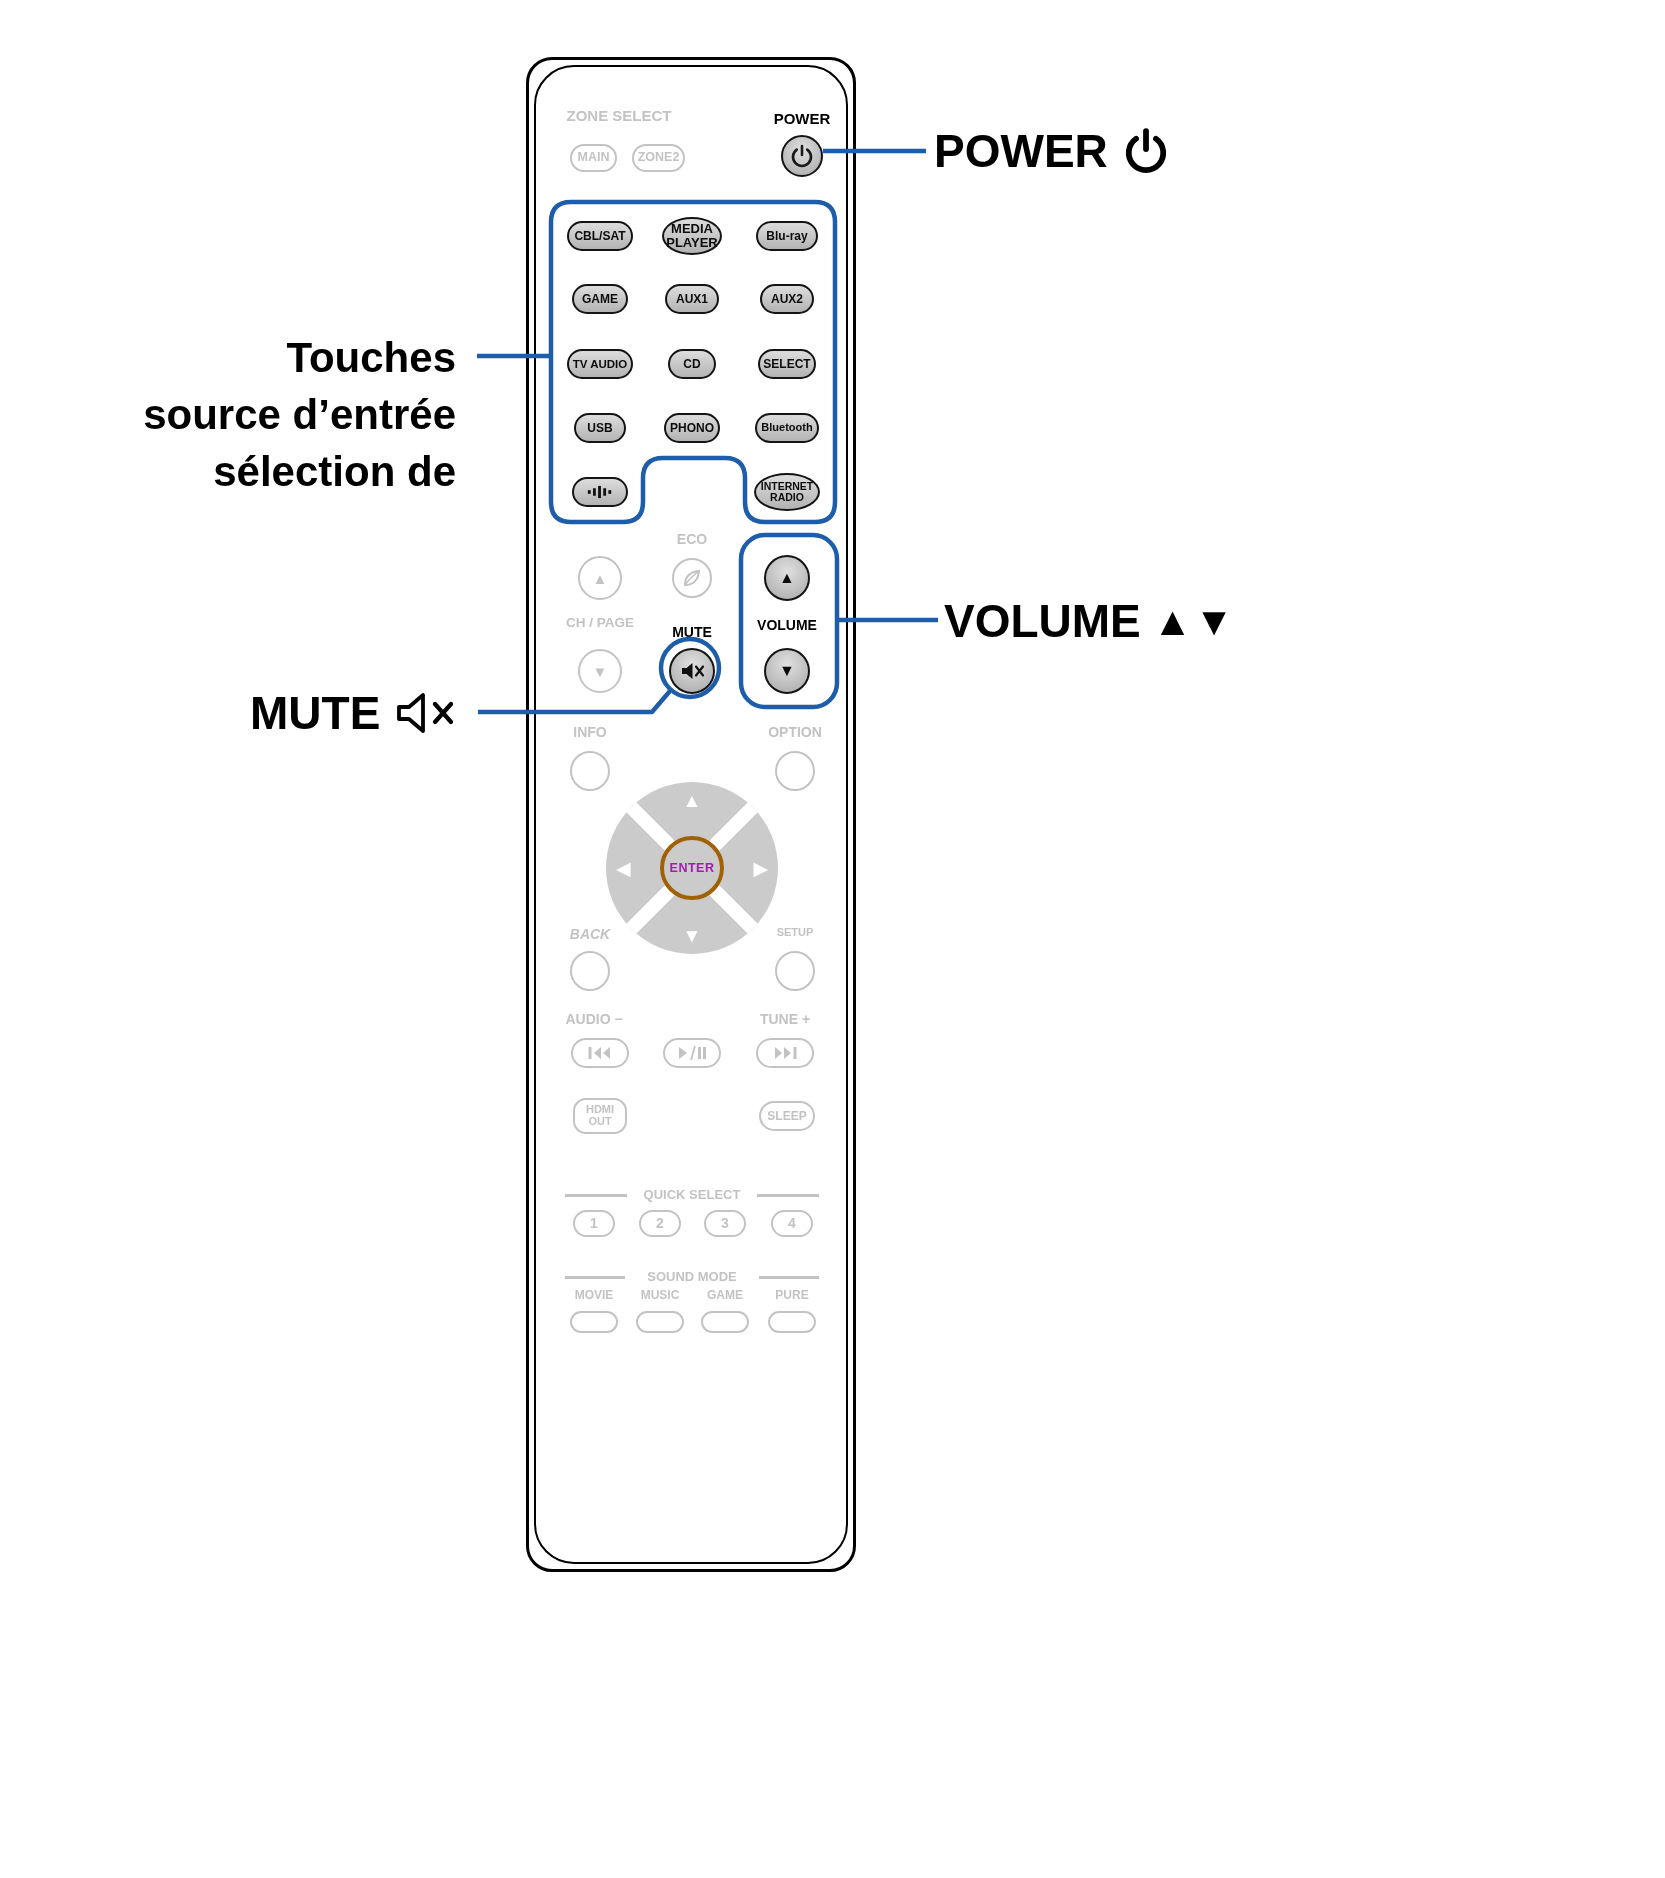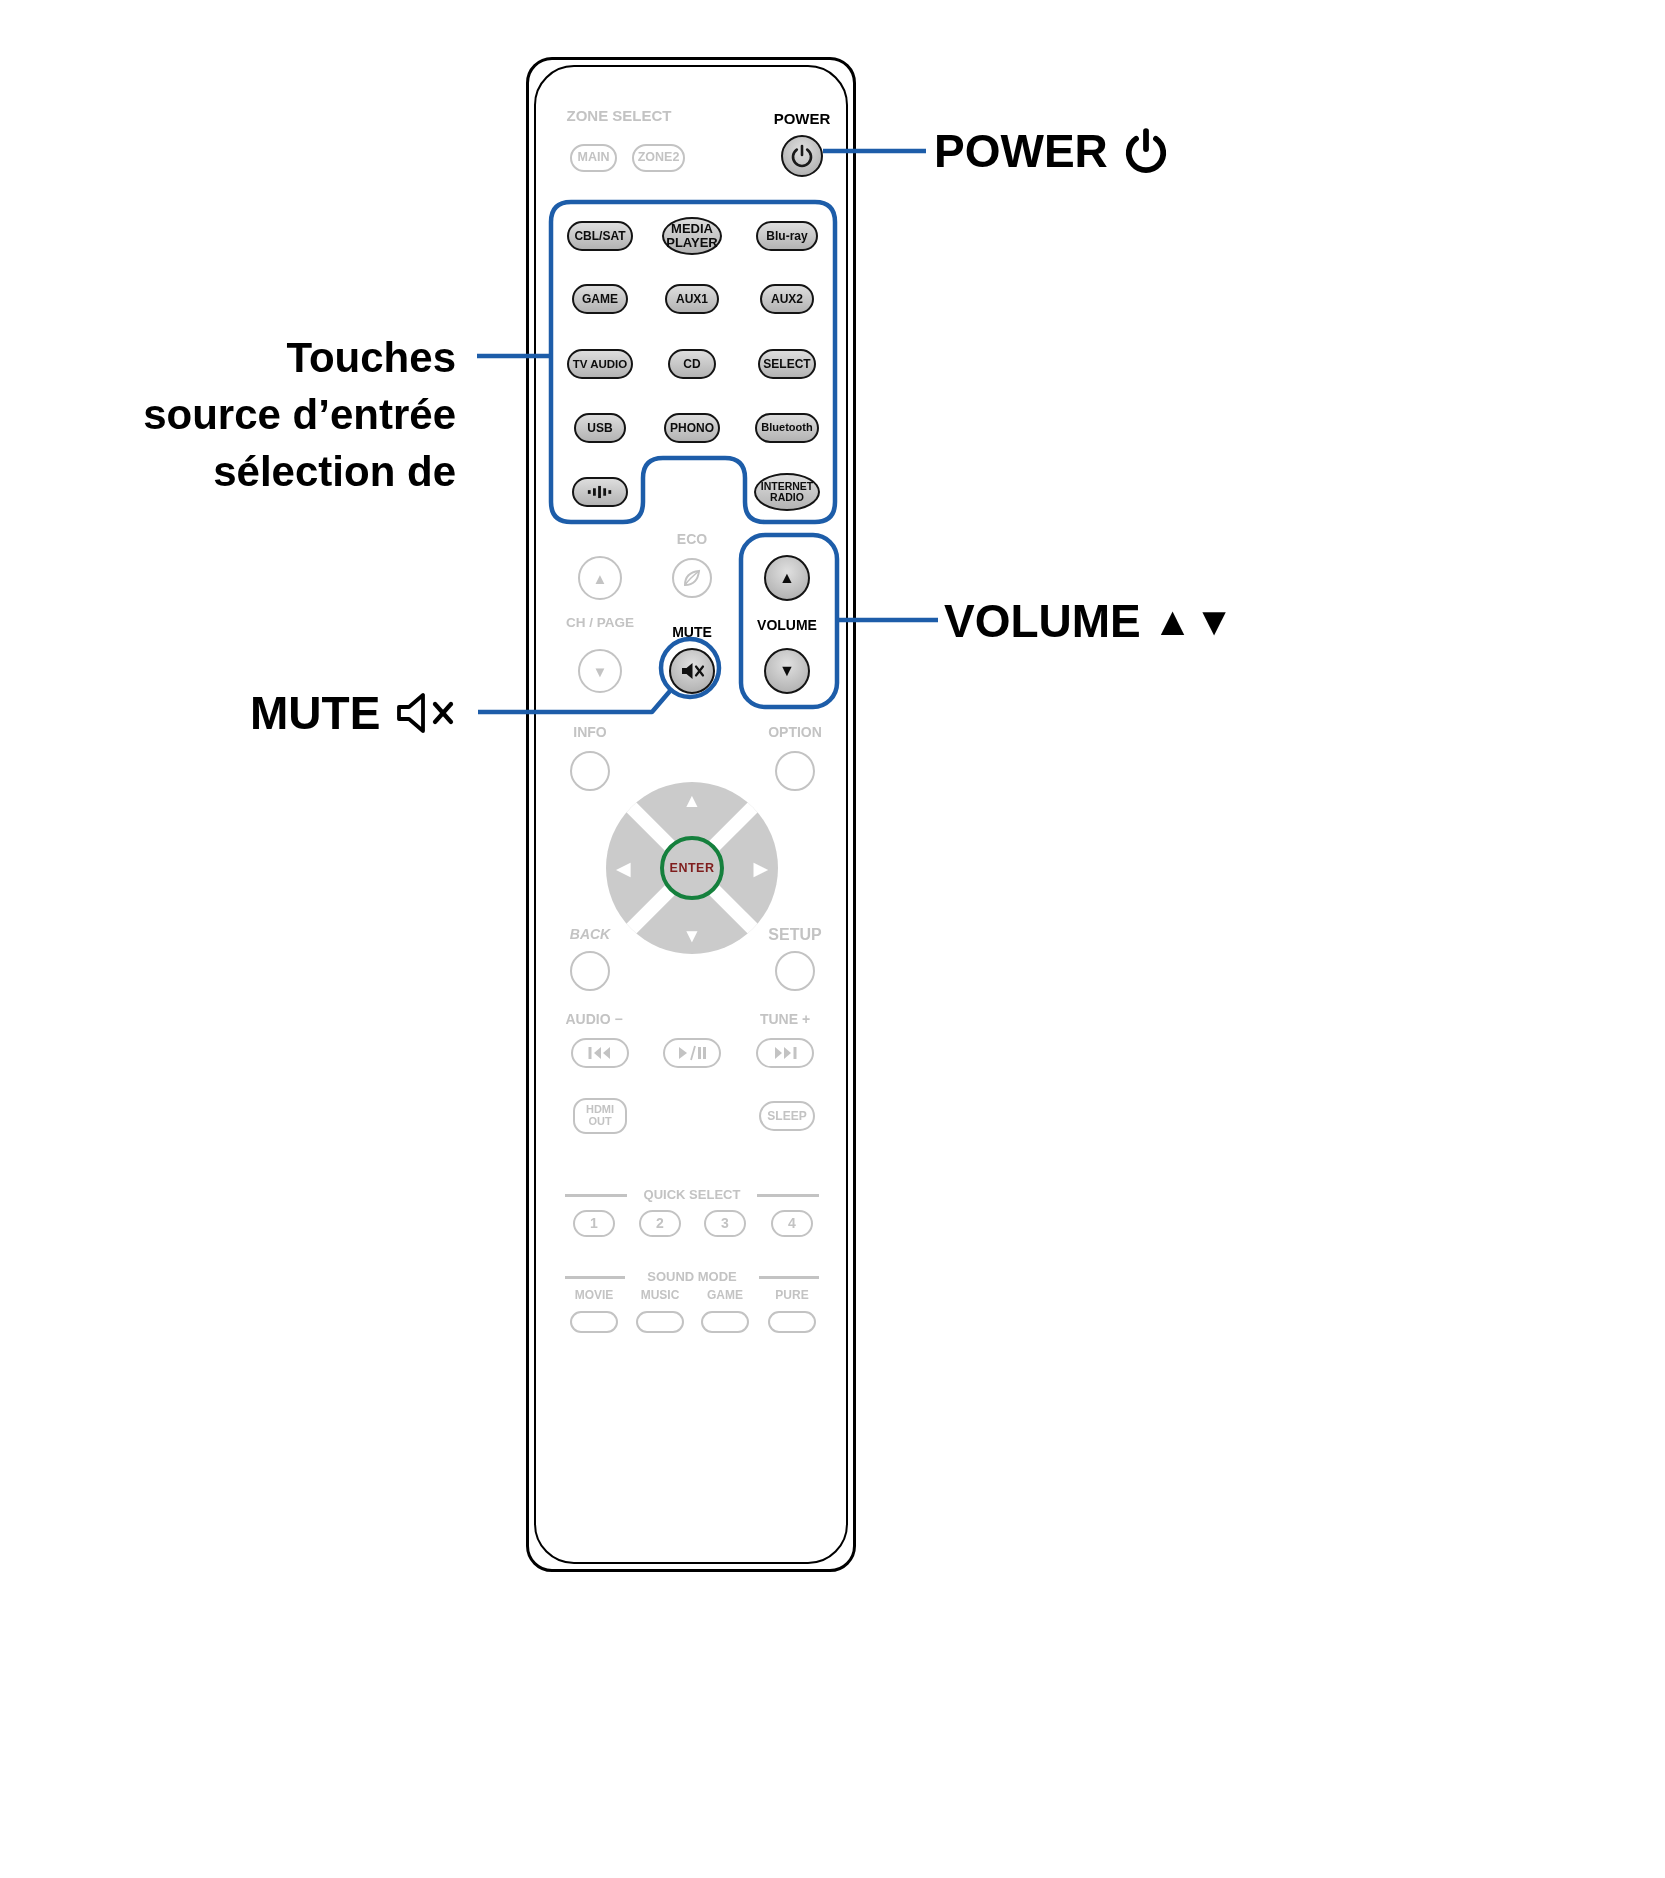--- a/index.html
+++ b/index.html
@@ -26,22 +26,22 @@
           border-radius:50%; font-weight:bold; line-height:1; }
   .ci   { border:2.5px solid var(--gray); color:var(--gray); background:#fff; }
   .ca   { border:2.5px solid var(--ink); color:#0c0c0c;
           background:radial-gradient(circle at 50% 35%, #e0e0e0 0%, #b0b0b0 85%); }
 
   .dpad { position:absolute; left:77px; top:722px; width:172px; height:172px;
           border-radius:50%; background:#cbcbcb; overflow:hidden; }
   .dbar { position:absolute; left:-22px; top:79px; width:216px; height:14px; background:#fff; }
   .darr { position:absolute; color:#fff; font-size:19px; line-height:1; }
   .dcent{ position:absolute; left:54px; top:54px; width:64px; height:64px; border-radius:50%;
-          background:#cbcbcb; border:4px solid #15803d; display:flex; align-items:center; justify-content:center;
-          color:#7f1d1d; font-weight:bold; font-size:12.5px; letter-spacing:.5px; }
+          background:#cbcbcb; border:4px solid #a16207; display:flex; align-items:center; justify-content:center;
+          color:#a21caf; font-weight:bold; font-size:12.5px; letter-spacing:.5px; }
 
   .sep { position:absolute; height:2.5px; background:var(--gray); }
 
   .callout { position:absolute; display:flex; align-items:center; gap:15px;
              font-weight:bold; color:#000; font-size:46px; white-space:nowrap; }
   .callout-block { position:absolute; text-align:right; font-weight:bold; color:#000;
                    font-size:42px; line-height:57px; }
   .overlay { position:absolute; left:0; top:0; pointer-events:none; z-index:10; }
 </style>
 </head>
@@ -132,21 +132,21 @@
       <div class="dbar" style="transform:rotate(-45deg);"></div>
       <div class="darr" style="left:0;right:0;top:9px;text-align:center;">▲</div>
       <div class="darr" style="left:0;right:0;bottom:9px;text-align:center;">▼</div>
       <div class="darr" style="left:10px;top:50%;transform:translateY(-50%);">◀</div>
       <div class="darr" style="right:10px;top:50%;transform:translateY(-50%);">▶</div>
       <div class="dcent">ENTER</div>
     </div>
 
     <div class="lbl gray" style="left:11px;top:866px;width:100px;font-size:14px;font-style:italic;">BACK</div>
     <div class="circ ci" style="left:41px;top:891px;width:40px;height:40px;"></div>
-    <div class="lbl gray" style="left:216px;top:866px;width:100px;font-size:16px;">SETUP</div>
+    <div class="lbl gray" style="left:216px;top:866px;width:100px;font-size:11px;">SETUP</div>
     <div class="circ ci" style="left:246px;top:891px;width:40px;height:40px;"></div>
 
     <div class="lbl gray" style="left:15px;top:951px;width:100px;font-size:14px;">AUDIO −</div>
     <div class="lbl gray" style="left:206px;top:951px;width:100px;font-size:14px;">TUNE +</div>
 
     <div class="pill pi" style="left:42px;top:978px;width:58px;height:30px;">
       <svg width="26" height="18" viewBox="0 0 26 18">
         <rect x="1.5" y="3" width="3" height="12" fill="#c3c3c3"></rect>
         <path d="M14 3 L7 9 L14 15 Z" fill="#c3c3c3"></path>
         <path d="M23 3 L16 9 L23 15 Z" fill="#c3c3c3"></path>

